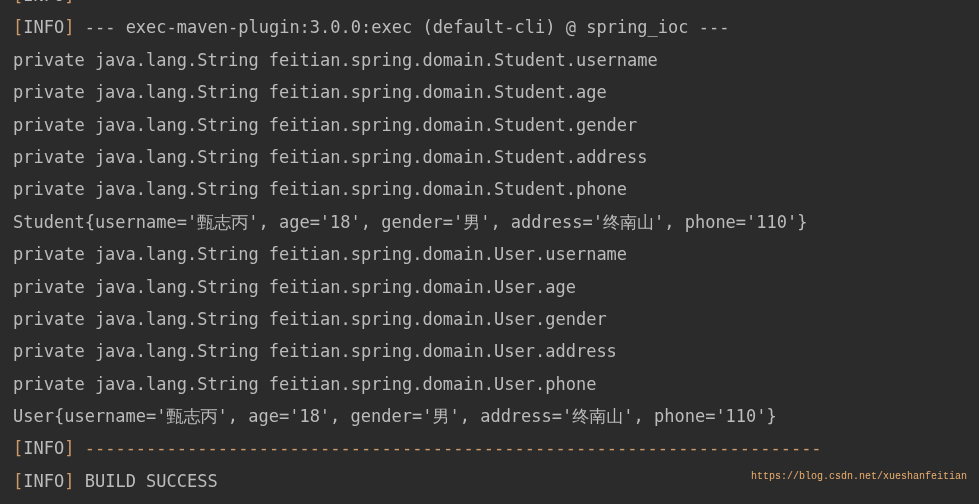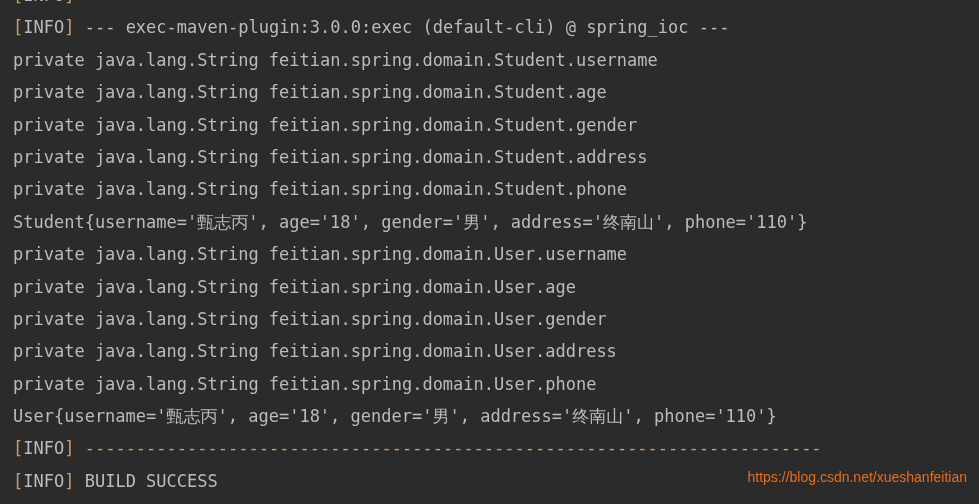--- a/index.html
+++ b/index.html
@@ -30,23 +30,23 @@
     white-space: pre;
   }
   .tok-bracket { color: #cc9a6a; }
   .tok-info    { color: #bbbbbb; }
   .tok-plain   { color: #bbbbbb; }
   .tok-sep     { color: #cc9a6a; letter-spacing: 0px; }
   .watermark {
     position: absolute;
     right: 12px;
     bottom: 8px;
-    font-family: Liberation Sans, sans-serif;
-    font-size: 14px;
-    color: #f97316;
+    font-family: Liberation Mono, monospace;
+    font-size: 10px;
+    color: #fdba74;
     opacity: 0.92;
     white-space: nowrap;
   }
 </style>
 </head>
 <body>
 
 <div id="console">
   <div id="lines"><div class="line"><span class="tok-bracket">[</span><span class="tok-info">INFO</span><span class="tok-bracket">]</span></div><div class="line"><span class="tok-bracket">[</span><span class="tok-info">INFO</span><span class="tok-bracket">]</span><span class="tok-plain"> --- exec-maven-plugin:3.0.0:exec (default-cli) @ spring_ioc ---</span></div><div class="line"><span class="tok-plain">private java.lang.String feitian.spring.domain.Student.username</span></div><div class="line"><span class="tok-plain">private java.lang.String feitian.spring.domain.Student.age</span></div><div class="line"><span class="tok-plain">private java.lang.String feitian.spring.domain.Student.gender</span></div><div class="line"><span class="tok-plain">private java.lang.String feitian.spring.domain.Student.address</span></div><div class="line"><span class="tok-plain">private java.lang.String feitian.spring.domain.Student.phone</span></div><div class="line"><span class="tok-plain">Student{username='甄志丙', age='18', gender='男', address='终南山', phone='110'}</span></div><div class="line"><span class="tok-plain">private java.lang.String feitian.spring.domain.User.username</span></div><div class="line"><span class="tok-plain">private java.lang.String feitian.spring.domain.User.age</span></div><div class="line"><span class="tok-plain">private java.lang.String feitian.spring.domain.User.gender</span></div><div class="line"><span class="tok-plain">private java.lang.String feitian.spring.domain.User.address</span></div><div class="line"><span class="tok-plain">private java.lang.String feitian.spring.domain.User.phone</span></div><div class="line"><span class="tok-plain">User{username='甄志丙', age='18', gender='男', address='终南山', phone='110'}</span></div><div class="line"><span class="tok-bracket">[</span><span class="tok-info">INFO</span><span class="tok-bracket">]</span><span class="tok-sep"> ------------------------------------------------------------------------</span></div><div class="line"><span class="tok-bracket">[</span><span class="tok-info">INFO</span><span class="tok-bracket">]</span><span class="tok-plain"> BUILD SUCCESS</span></div></div>
   <div class="watermark">https://blog.csdn.net/xueshanfeitian</div>

